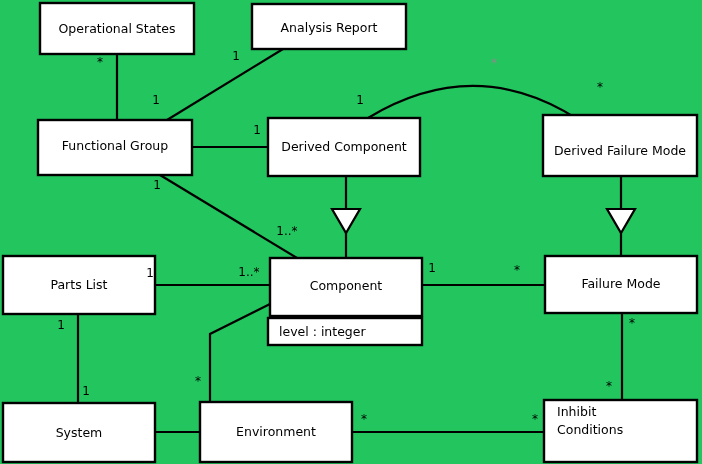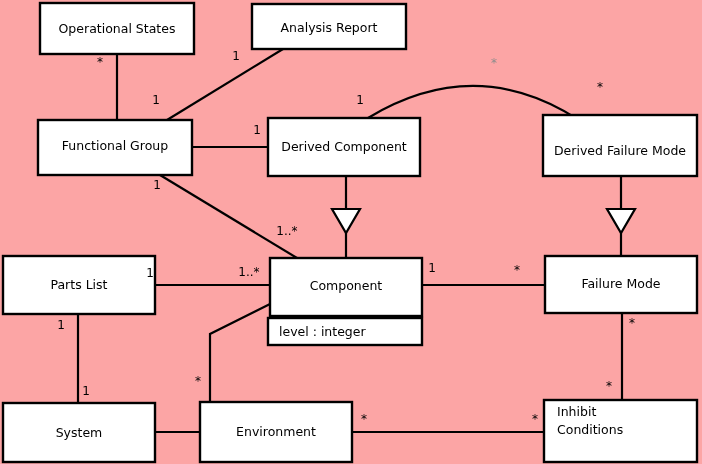--- a/index.html
+++ b/index.html
@@ -7,21 +7,21 @@
     padding: 0;
     background: #ffffff;
   }
   body {
     font-family: "DejaVu Sans", "Liberation Sans", sans-serif;
   }
   #diagram-root {
     position: relative;
     width: 702px;
     height: 464px;
-    background: #fca5a5;
+    background: #22c55e;
     overflow: hidden;
   }
   svg.uml-canvas {
     position: absolute;
     top: 0;
     left: 0;
     width: 702px;
     height: 464px;
     display: block;
   }

